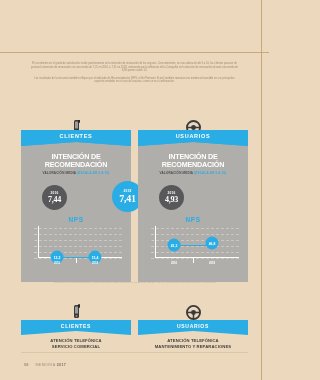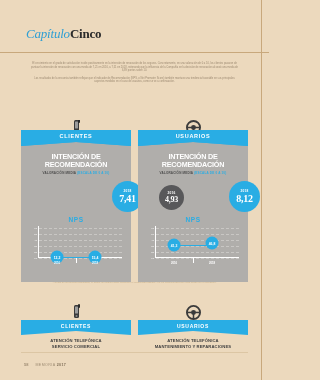--- a/index.html
+++ b/index.html
@@ -164,23 +164,20 @@
   }
   .pagenum{font-size:4px;color:#a08e75;font-weight:bold;}
   .memoria{font-size:3.6px;color:#a08e75;letter-spacing:0.4px;}
   .memoria b{color:#7d6c55;}
 </style>
 </head>
 <body>
 
 <div class="page">
 
-  <div class="chapter-title">
-    <span class="c1">Capítulo</span><span class="c2">Cinco</span>
-  </div>
   <div class="hr-top"></div>
   <div class="rail-right"></div>
 
   <div class="intro">
     <p>El crecimiento en el grado de satisfacción incide positivamente en la intención de renovación de los seguros. Concretamente, en una valoración de 0 a 10, los clientes pasaron de puntuar la intención de renovación con una media de 7,21 en 2016, a 7,51 en 2018, reiterando que la influencia de la Compañía en la decisión de renovación alcanzó una media de 6,89 puntos sobre 10.</p>
     <p>Los resultados de la encuesta también reflejan que el indicador de Recomendación (NPS, o Net Promoter Score) también mantuvo una tendencia favorable en sus principales aspectos medidos en el caso de usuarios, como se ve a continuación.</p>
   </div>
 
   <div class="panels">
 
@@ -197,20 +194,24 @@
         <span class="band-label">CLIENTES</span>
         <span class="notch"></span>
       </div>
       <div class="panel-heading">INTENCIÓN DE RECOMENDACIÓN</div>
       <div class="panel-sub">
         <span>VALORACIÓN MEDIA</span>
         <span class="hi">(ESCALA DE 0 A 10)</span>
       </div>
 
       <div class="circles">
+        <div class="circ old">
+          <span class="yr">2016</span>
+          <span class="val">7,44</span>
+        </div>
         <div class="circ new">
           <span class="yr">2018</span>
           <span class="val">7,41</span>
         </div>
       </div>
 
       <div class="nps-title">NPS</div>
 
       <div class="chart">
         <div class="yaxis"></div>
@@ -253,24 +254,20 @@
       <div class="panel-sub">
         <span>VALORACIÓN MEDIA</span>
         <span class="hi">(ESCALA DE 0 A 10)</span>
       </div>
 
       <div class="circles">
         <div class="circ old">
           <span class="yr">2016</span>
           <span class="val">4,93</span>
         </div>
-        <div class="circ new">
-          <span class="yr">2018</span>
-          <span class="val">8,12</span>
-        </div>
       </div>
 
       <div class="nps-title">NPS</div>
 
       <div class="chart">
         <div class="yaxis"></div>
         <div class="xaxis"></div>
         <div class="grid" style="top:2px"></div>
         <div class="grid" style="top:8px"></div>
         <div class="grid" style="top:14px"></div>

